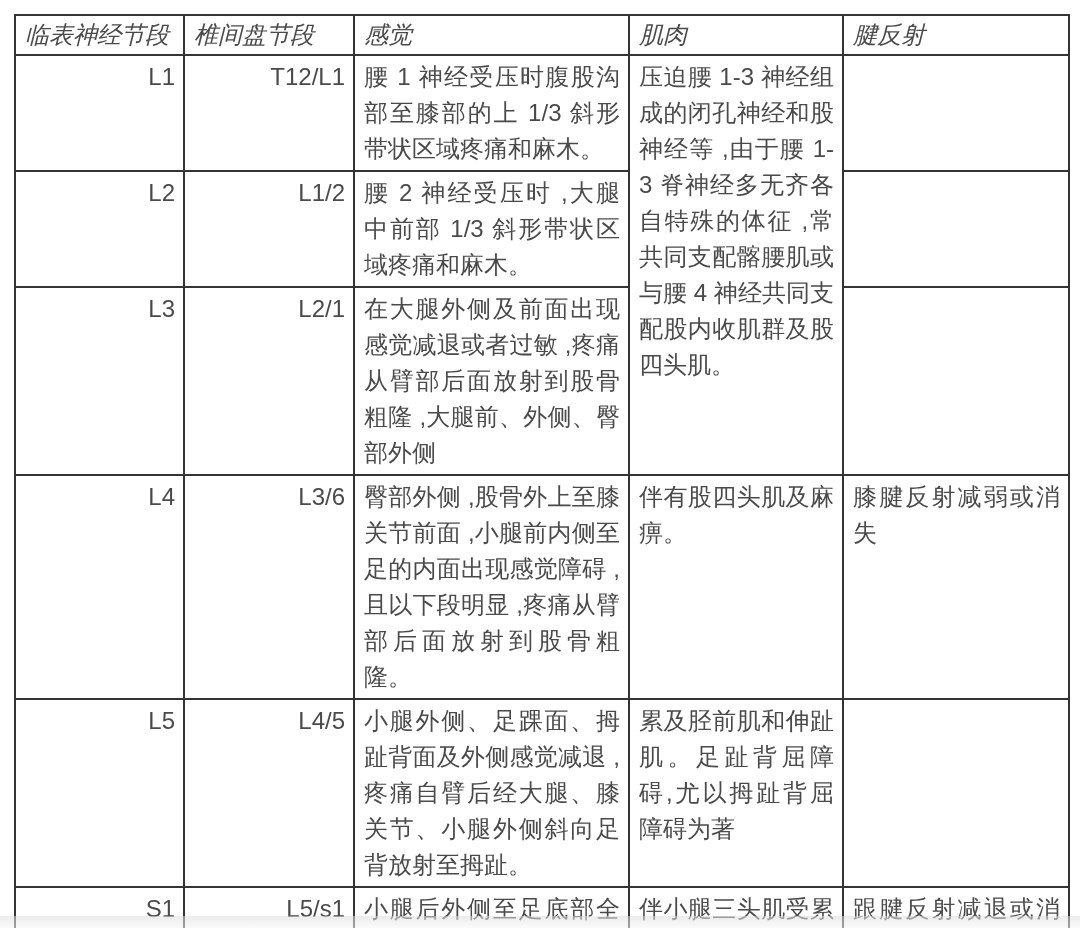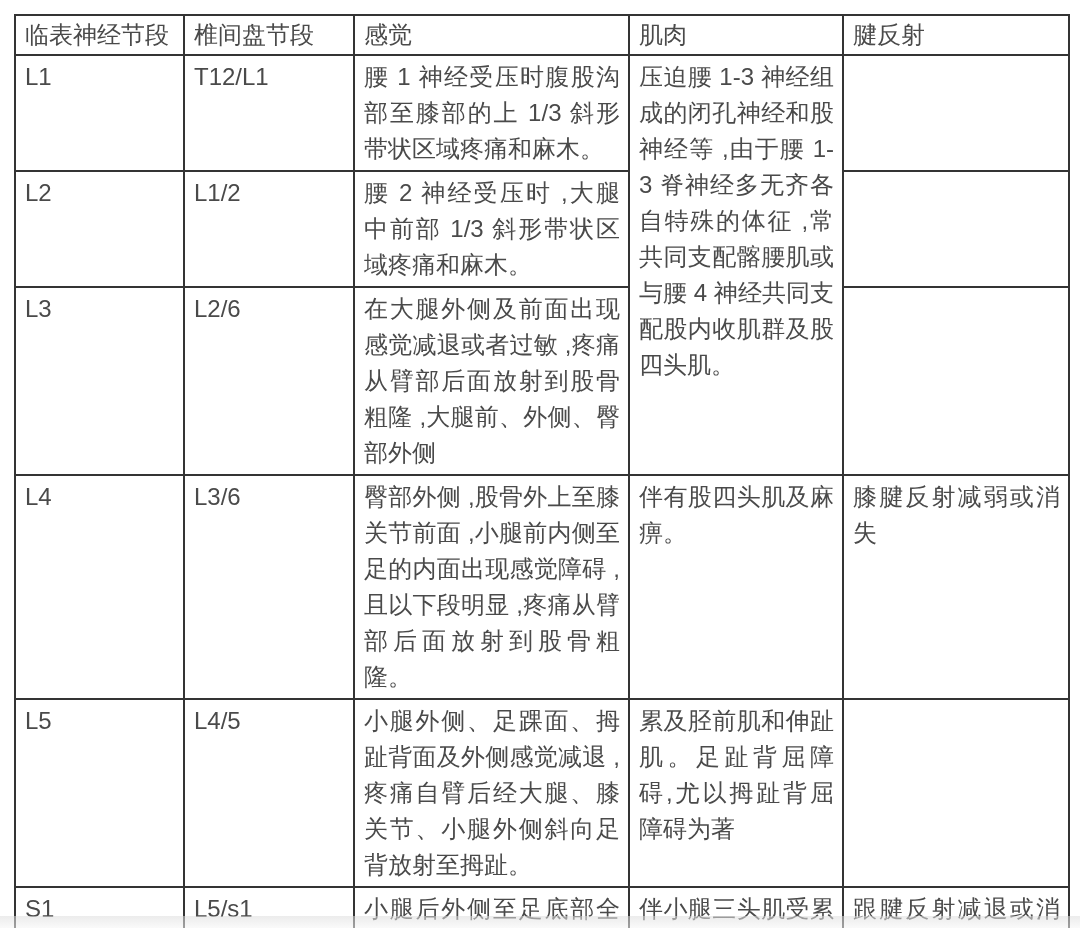--- a/index.html
+++ b/index.html
@@ -42,28 +42,30 @@
     word-break:break-all;
     overflow:hidden;
   }
   .med-table th{
     height:38px;
     vertical-align:middle;
     padding-top:0;
     padding-bottom:0;
     line-height:34px;
     white-space:nowrap;
+    font-style:italic;
   }
   .med-table td.text-cell{
     text-align:justify;
     text-align-last:left;
     border-radius:9px;
   }
   .med-table td.seg{
     white-space:nowrap;
+    text-align:right;
   }
   
   tbody tr:nth-child(1){height:111px;}
   tbody tr:nth-child(2){height:113px;}
   tbody tr:nth-child(3){height:150px;}
   tbody tr:nth-child(4){height:185px;}
   tbody tr:nth-child(5){height:156px;margin-top:24px;}
   tbody tr:nth-child(6){height:145px;}
   .bottom-shade{
     position:absolute;
@@ -105,21 +107,21 @@
           <td class="text-cell"></td>
         </tr>
         <tr>
           <td class="seg">L2</td>
           <td class="seg">L1/2</td>
           <td class="text-cell">腰 2 神经受压时 ,大腿中前部 1/3 斜形带状区域疼痛和麻木。</td>
           <td class="text-cell"></td>
         </tr>
         <tr>
           <td class="seg">L3</td>
-          <td class="seg">L2/6</td>
+          <td class="seg">L2/1</td>
           <td class="text-cell">在大腿外侧及前面出现感觉减退或者过敏 ,疼痛从臂部后面放射到股骨粗隆 ,大腿前、外侧、臀部外侧</td>
           <td class="text-cell"></td>
         </tr>
         <tr>
           <td class="seg">L4</td>
           <td class="seg">L3/6</td>
           <td class="text-cell">臀部外侧 ,股骨外上至膝关节前面 ,小腿前内侧至足的内面出现感觉障碍 ,且以下段明显 ,疼痛从臂部后面放射到股骨粗隆。</td>
           <td class="text-cell">伴有股四头肌及麻痹。</td>
           <td class="text-cell">膝腱反射减弱或消失</td>
         </tr>

